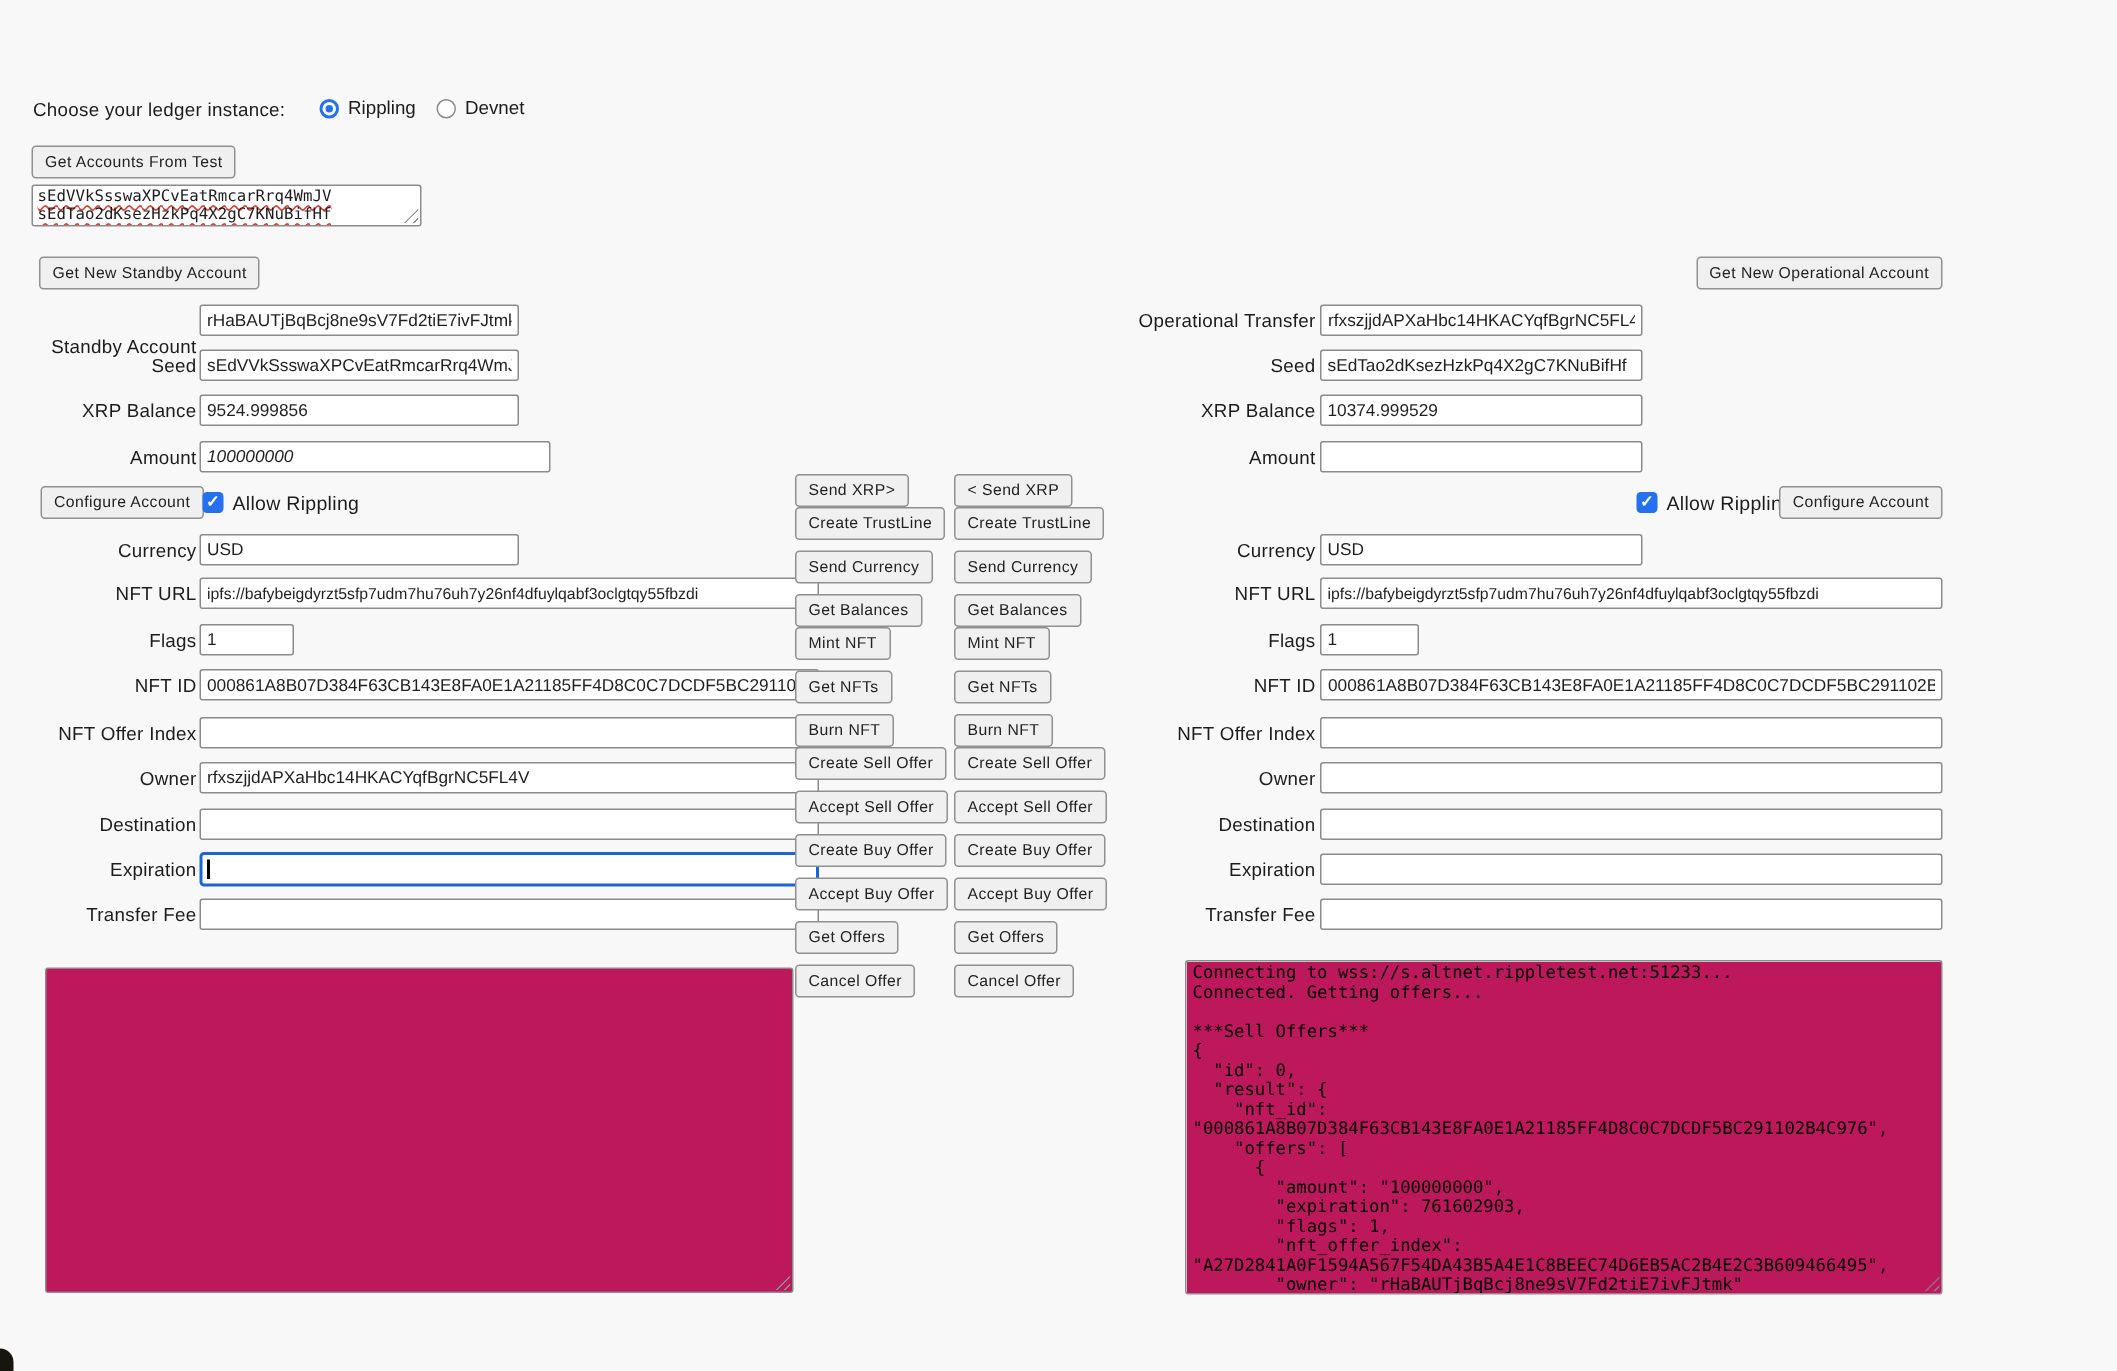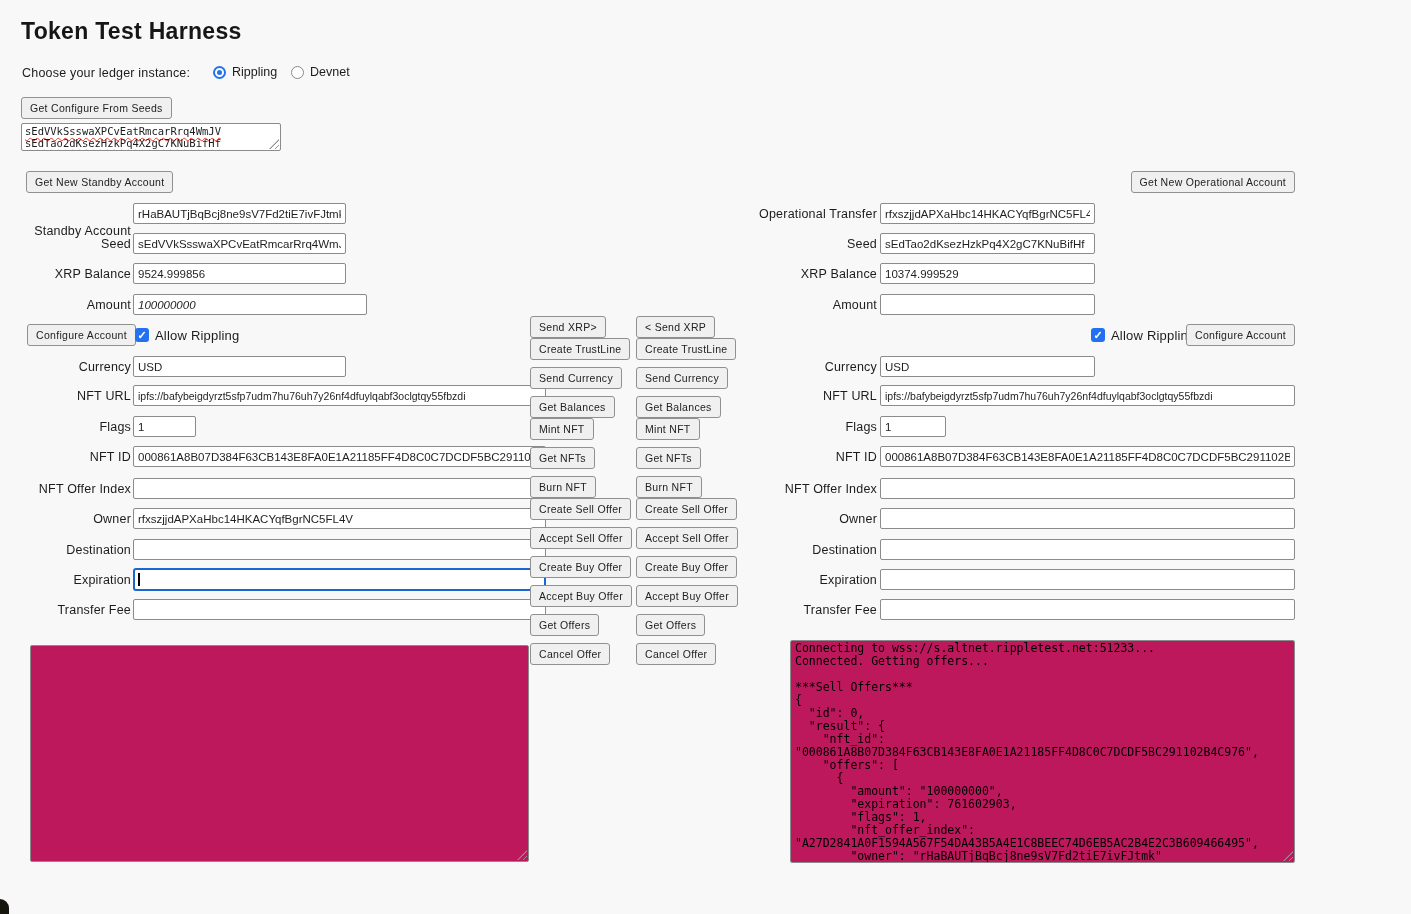--- a/index.html
+++ b/index.html
@@ -88,32 +88,31 @@
   .corner-artifact {
     position:absolute; left:0; top:899px; width:9px; height:15px;
     background:#16160e; border-top-right-radius:9px;
   }
 </style>
 </head>
 <body>
 
 <div id="app">
 
-  <div class="title">Token Test Harness</div>
   <div class="ledger-label">Choose your ledger instance:</div>
   <div class="radio-opt" style="left:213px; top:65px;">
     <span class="radio sel"></span>
     <span>Rippling</span>
   </div>
   <div class="radio-opt" style="left:291px; top:65px;">
     <span class="radio unsel"></span>
     <span>Devnet</span>
   </div>
 
-  <button class="btn" style="left:21px; top:97px;">Get Configure From Seeds</button>
+  <button class="btn" style="left:21px; top:97px;">Get Accounts From Test</button>
   <div class="seeds-box">
     <span class="misspelled">sEdVVkSsswaXPCvEatRmcarRrq4WmJV</span>
     <span class="misspelled">sEdTao2dKsezHzkPq4X2gC7KNuBifHf</span>
   </div>
   <div class="grip" style="left:269px; top:139px;"></div>
 
   <button class="btn" style="left:26px; top:171px;">Get New Standby Account</button>
 
   <div class="lbl" style="left:11px; top:224px; width:120px;">Standby Account</div>
   <input class="inp" style="left: 133px; top: 203px; width: 213px;" value="rHaBAUTjBqBcj8ne9sV7Fd2tiE7ivFJtmk">

